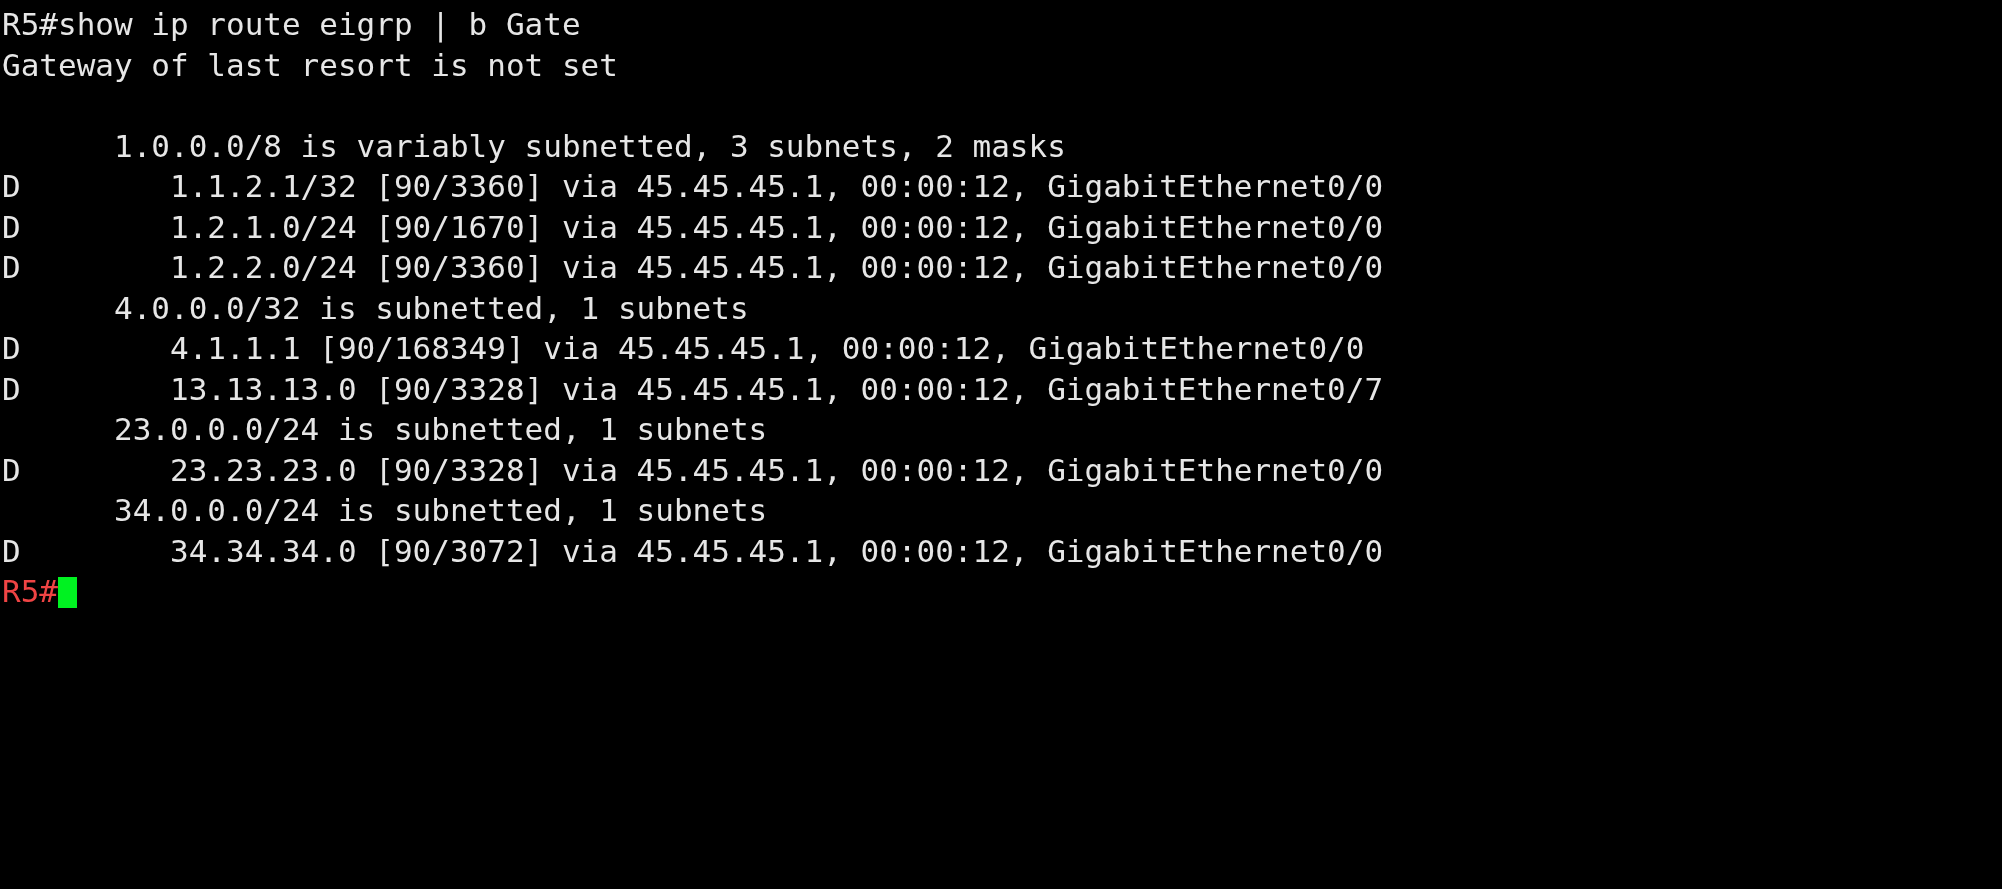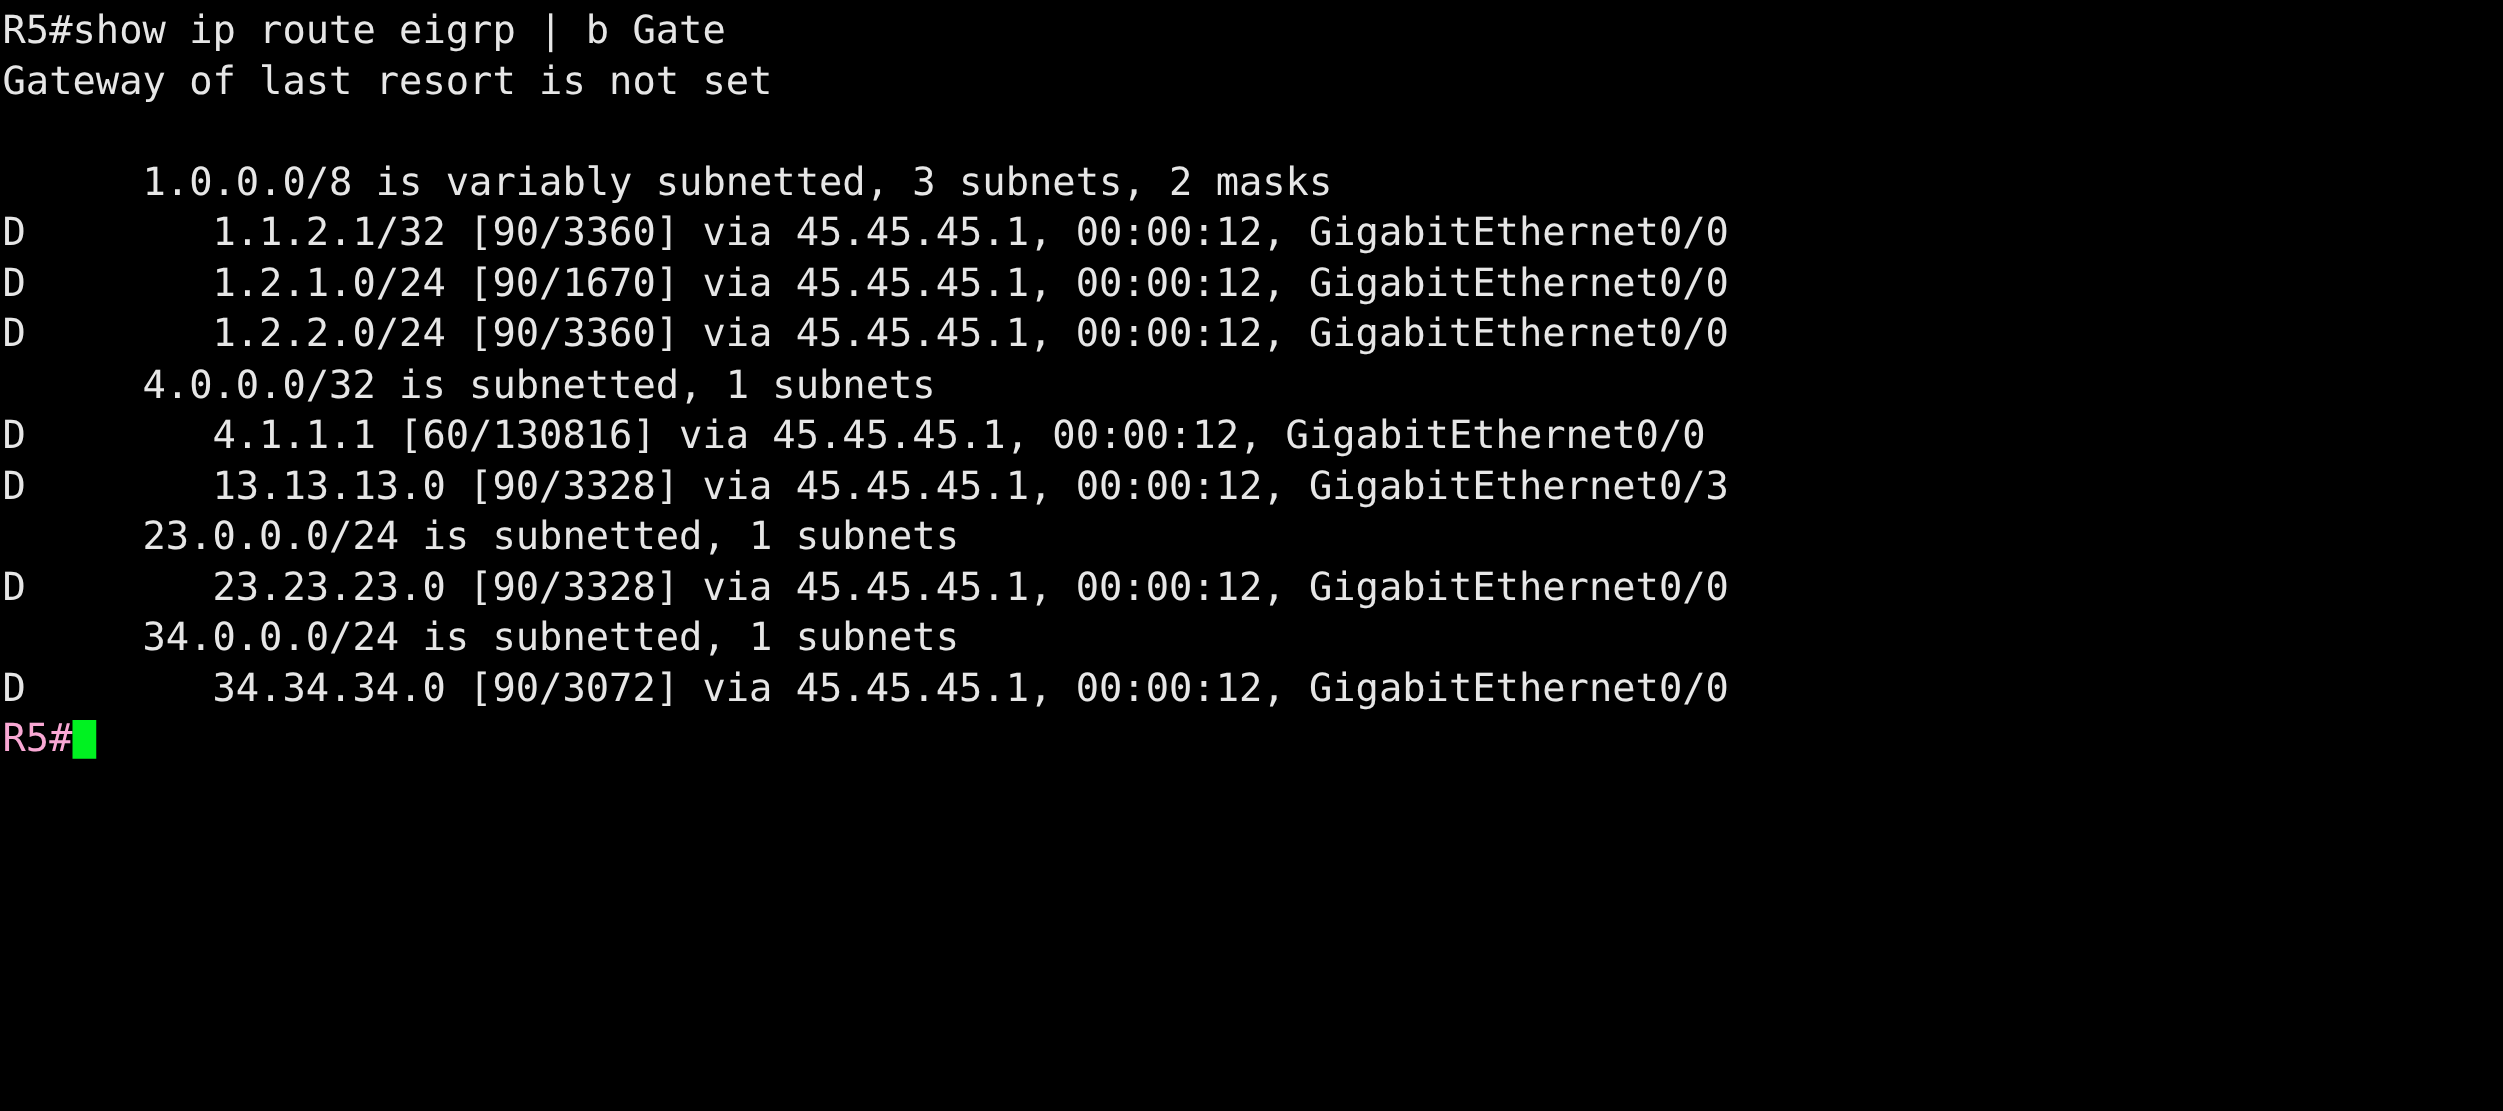--- a/index.html
+++ b/index.html
@@ -40,21 +40,21 @@
     display: block;
     height: 40.5px;
     line-height: 40.5px;
     font-size: 31px;
     white-space: pre;
     color: #e6e6e6;
     padding-left: 2px;
     font-family: "DejaVu Sans Mono", "Liberation Mono", monospace;
   }
   .prompt-text {
-    color: #f9a8d4;
+    color: #ef4444;
     white-space: pre;
   }
   .cursor-block {
     display: inline-block;
     width: 19px;
     height: 31px;
     background: #00f221;
     vertical-align: -6px;
   }
 </style>
@@ -66,23 +66,23 @@
   <div class="term-line">R5#show ip route eigrp | b Gate</div>
   <div class="term-line">Gateway of last resort is not set</div>
   <div class="term-line blank"> </div>
 
   <div class="term-line">      1.0.0.0/8 is variably subnetted, 3 subnets, 2 masks</div>
   <div class="term-line">D        1.1.2.1/32 [90/3360] via 45.45.45.1, 00:00:12, GigabitEthernet0/0</div>
   <div class="term-line">D        1.2.1.0/24 [90/1670] via 45.45.45.1, 00:00:12, GigabitEthernet0/0</div>
   <div class="term-line">D        1.2.2.0/24 [90/3360] via 45.45.45.1, 00:00:12, GigabitEthernet0/0</div>
 
   <div class="term-line">      4.0.0.0/32 is subnetted, 1 subnets</div>
-  <div class="term-line">D        4.1.1.1 [60/130816] via 45.45.45.1, 00:00:12, GigabitEthernet0/0</div>
+  <div class="term-line">D        4.1.1.1 [90/168349] via 45.45.45.1, 00:00:12, GigabitEthernet0/0</div>
 
-  <div class="term-line">D        13.13.13.0 [90/3328] via 45.45.45.1, 00:00:12, GigabitEthernet0/3</div>
+  <div class="term-line">D        13.13.13.0 [90/3328] via 45.45.45.1, 00:00:12, GigabitEthernet0/7</div>
 
   <div class="term-line">      23.0.0.0/24 is subnetted, 1 subnets</div>
   <div class="term-line">D        23.23.23.0 [90/3328] via 45.45.45.1, 00:00:12, GigabitEthernet0/0</div>
 
   <div class="term-line">      34.0.0.0/24 is subnetted, 1 subnets</div>
   <div class="term-line">D        34.34.34.0 [90/3072] via 45.45.45.1, 00:00:12, GigabitEthernet0/0</div>
 
   <div class="prompt-line"><span class="prompt-text">R5#</span><span class="cursor-block"></span></div>
 
 </div>

